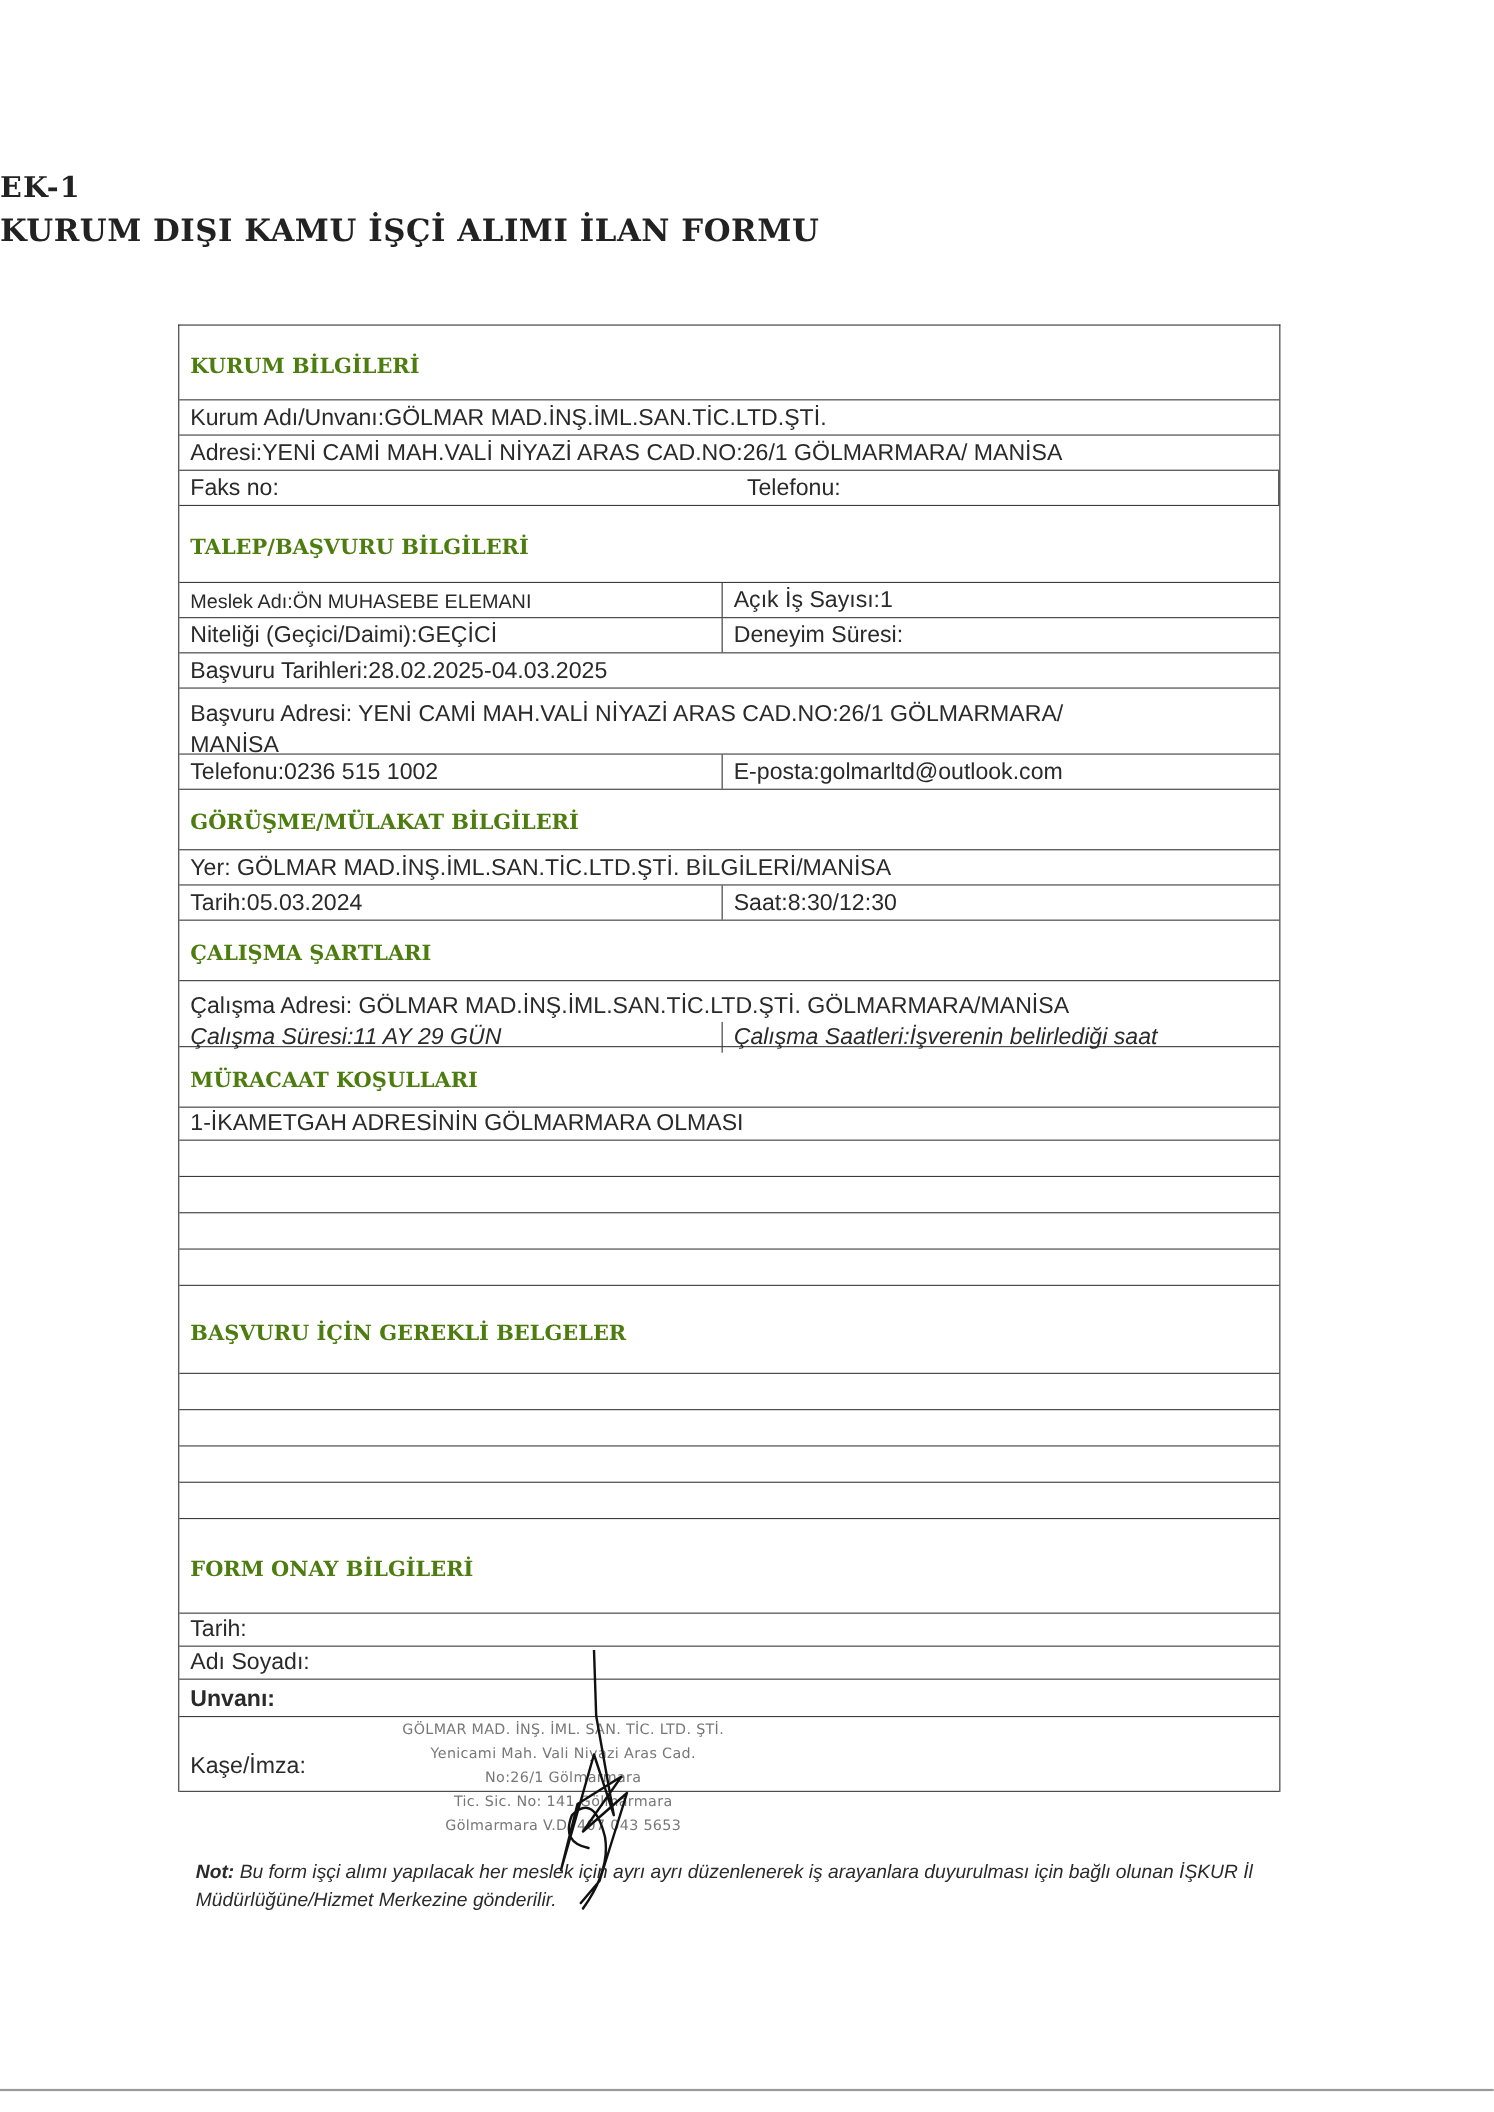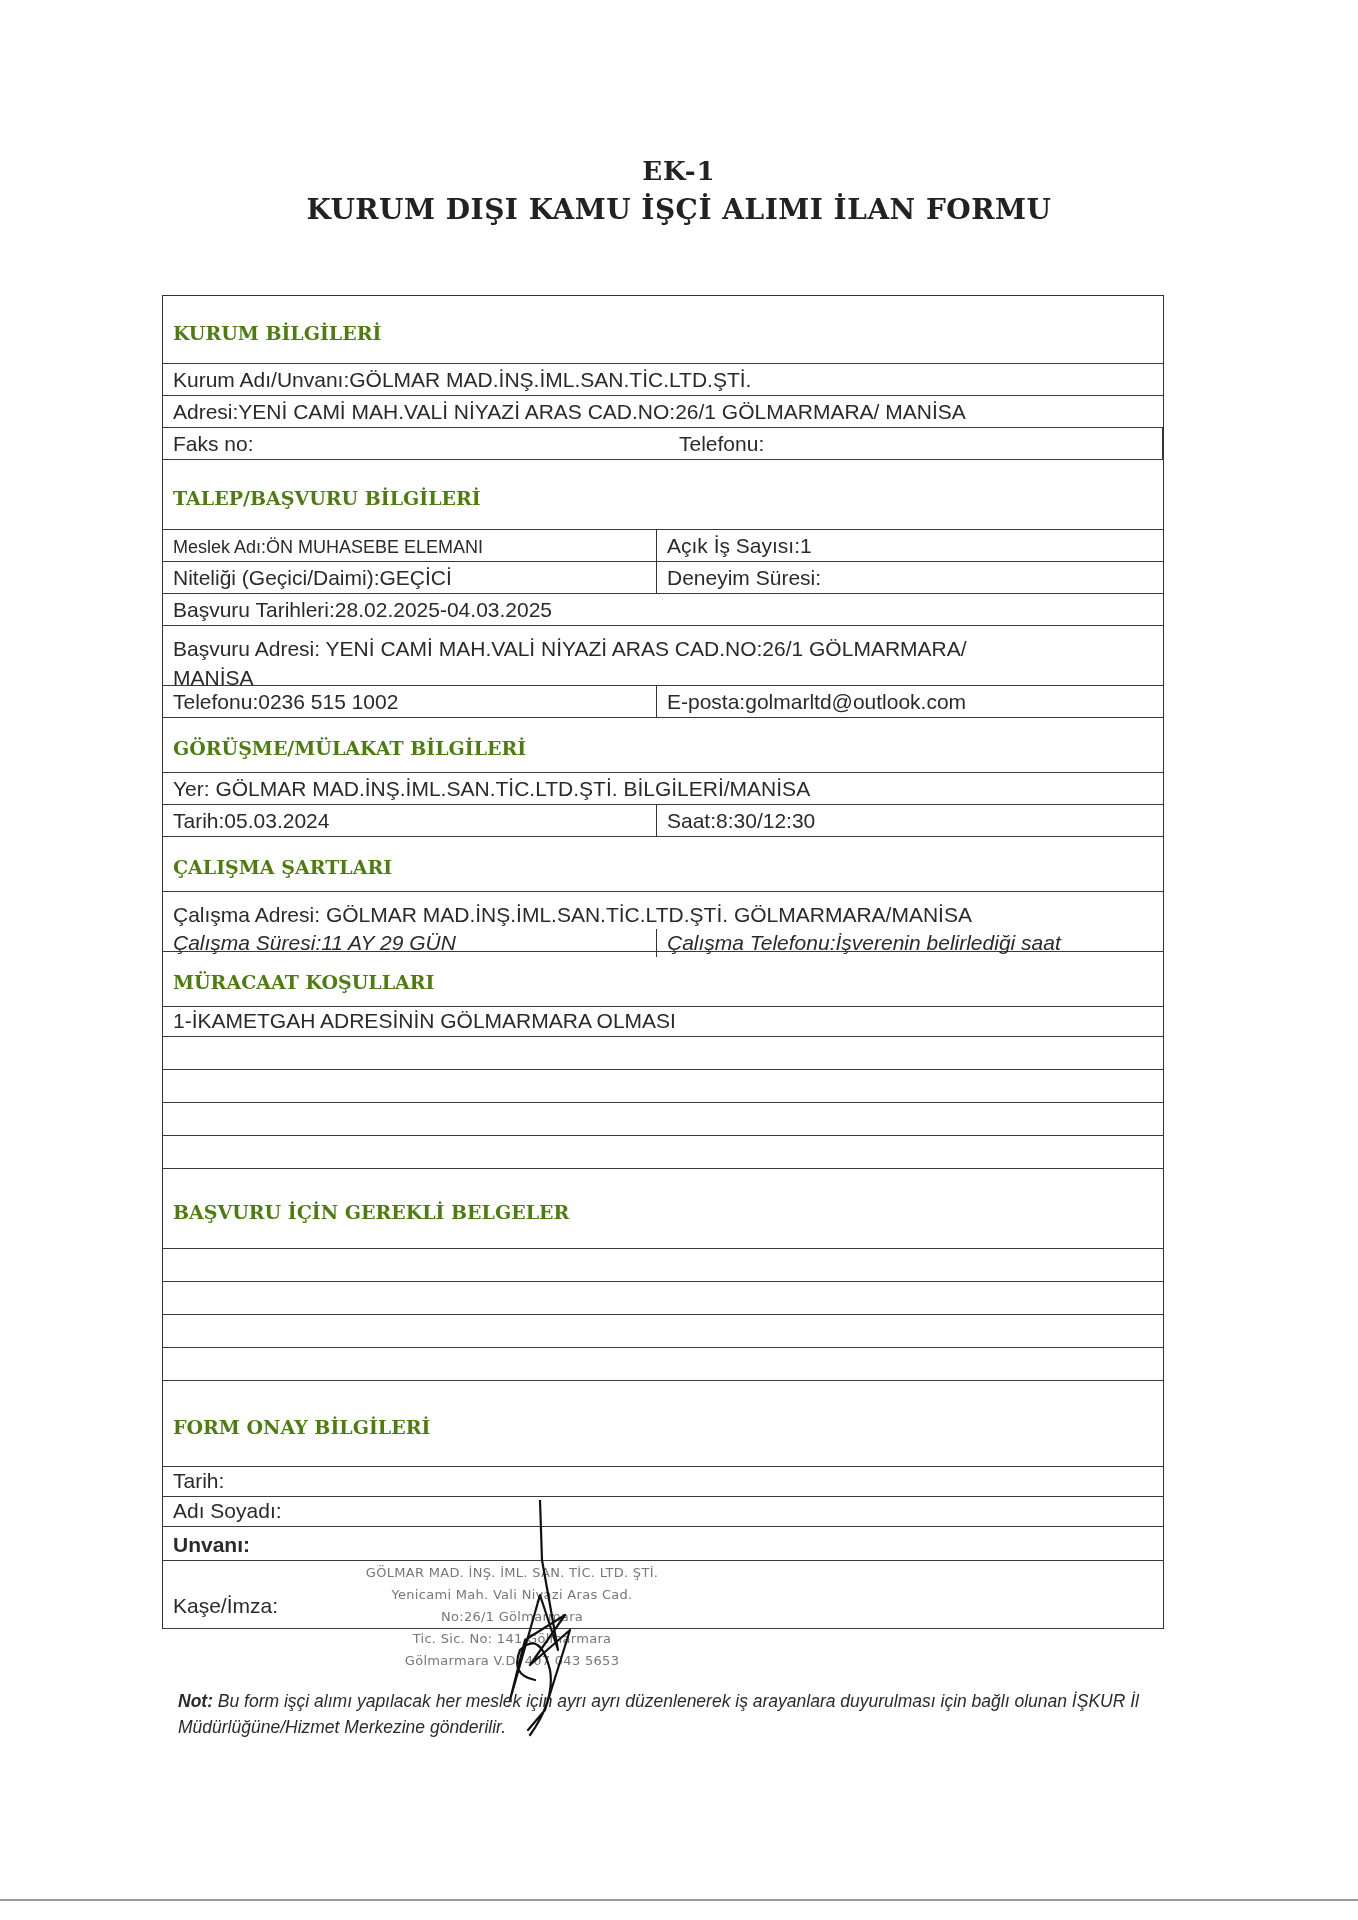--- a/index.html
+++ b/index.html
@@ -1,20 +1,20 @@
 <!DOCTYPE html>
 <html><head>
 <meta charset="utf-8">
 <style>
   html, body { margin: 0; padding: 0; background: #ffffff; }
   body {
     width: 1358px; height: 1920px; position: relative; overflow: hidden;
     font-family: "Liberation Sans", sans-serif; color: #1a1a1a;
   }
-  .title-block { position: absolute; left: 0; width: 1358px; text-align: center;
+  .title-block { position: absolute; left: 0; width: 1358px; text-align: left;
     font-family: "DejaVu Serif", serif; font-weight: bold; color: #222; }
   .title-ek { top: 156px; font-size: 26px; letter-spacing: 1px; }
   .title-main { top: 193px; font-size: 28px; letter-spacing: 0.5px; }
 
   .form { position: absolute; left: 162px; top: 295px; width: 1000px;
     border-left: 1.5px solid #333; border-right: 1.5px solid #333; border-top: 1.5px solid #333; }
   .row { position: relative; border-bottom: 1.3px solid #3a3a3a; box-sizing: border-box;
     display: flex; align-items: flex-end; font-size: 21px; color: #2a2a2a;
     font-family: "Liberation Sans Narrow", "Liberation Sans", sans-serif; }
   .row .cell { padding: 0 0 3px 10px; white-space: nowrap; overflow: visible; box-sizing: border-box; }
@@ -104,21 +104,21 @@
     <div class="cell right">Saat:8:30/12:30</div>
   </div>
 
   <div class="row sect r-sect3">
     <div class="cell full">ÇALIŞMA ŞARTLARI</div>
   </div>
   <div class="row" style="height:60px; display:block;">
     <div class="cell full" style="padding:8px 0 0 10px; line-height:29px;">Çalışma Adresi: GÖLMAR MAD.İNŞ.İML.SAN.TİC.LTD.ŞTİ. GÖLMARMARA/MANİSA</div>
     <div style="display:flex; height:28px;font-style:italic;">
       <div class="cell left" style="padding-bottom:2px;">Çalışma Süresi:11 AY 29 GÜN</div>
-      <div class="cell right" style="padding-bottom:2px;">Çalışma Telefonu:İşverenin belirlediği saat</div>
+      <div class="cell right" style="padding-bottom:2px;">Çalışma Saatleri:İşverenin belirlediği saat</div>
     </div>
   </div>
 
   <div class="row sect r-sect3">
     <div class="cell full">MÜRACAAT KOŞULLARI</div>
   </div>
   <div class="row r-empty">
     <div class="cell full">1-İKAMETGAH ADRESİNİN GÖLMARMARA OLMASI</div>
   </div>
   <div class="row r-empty2">

